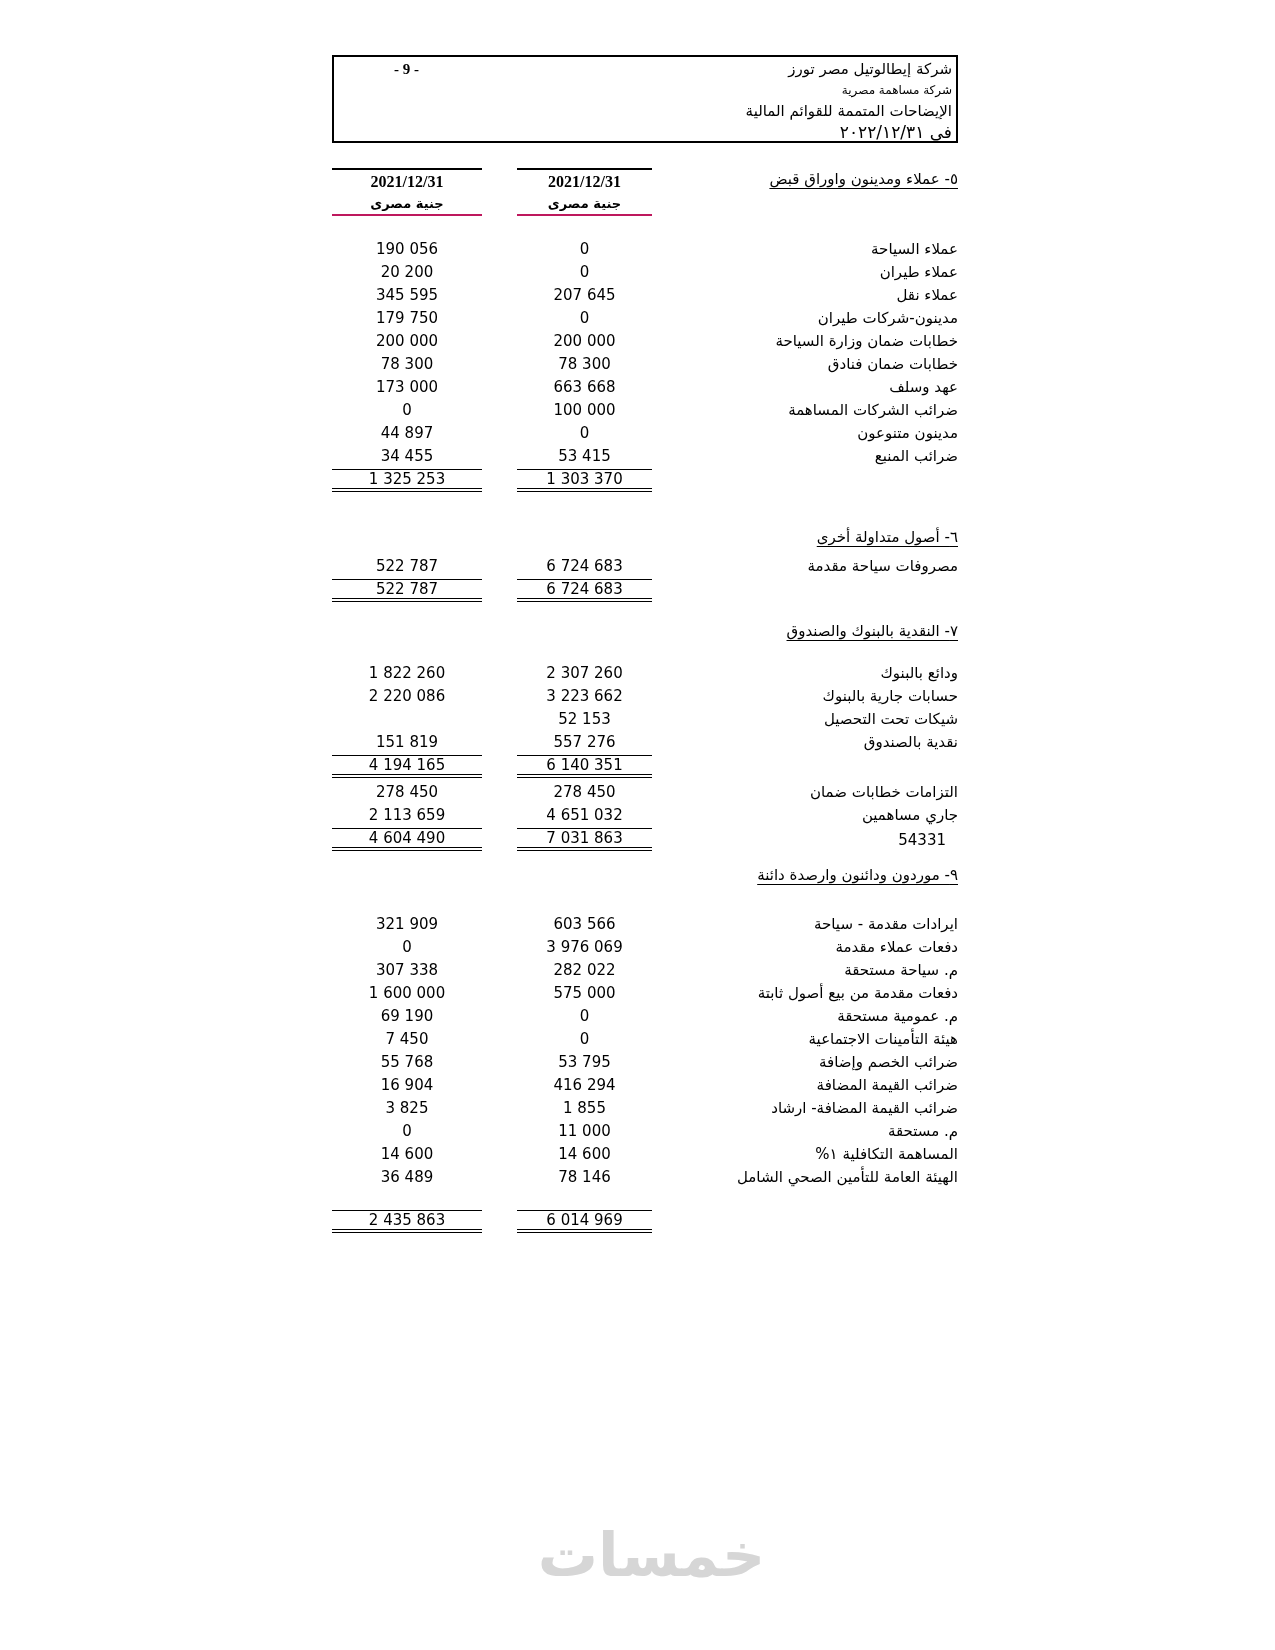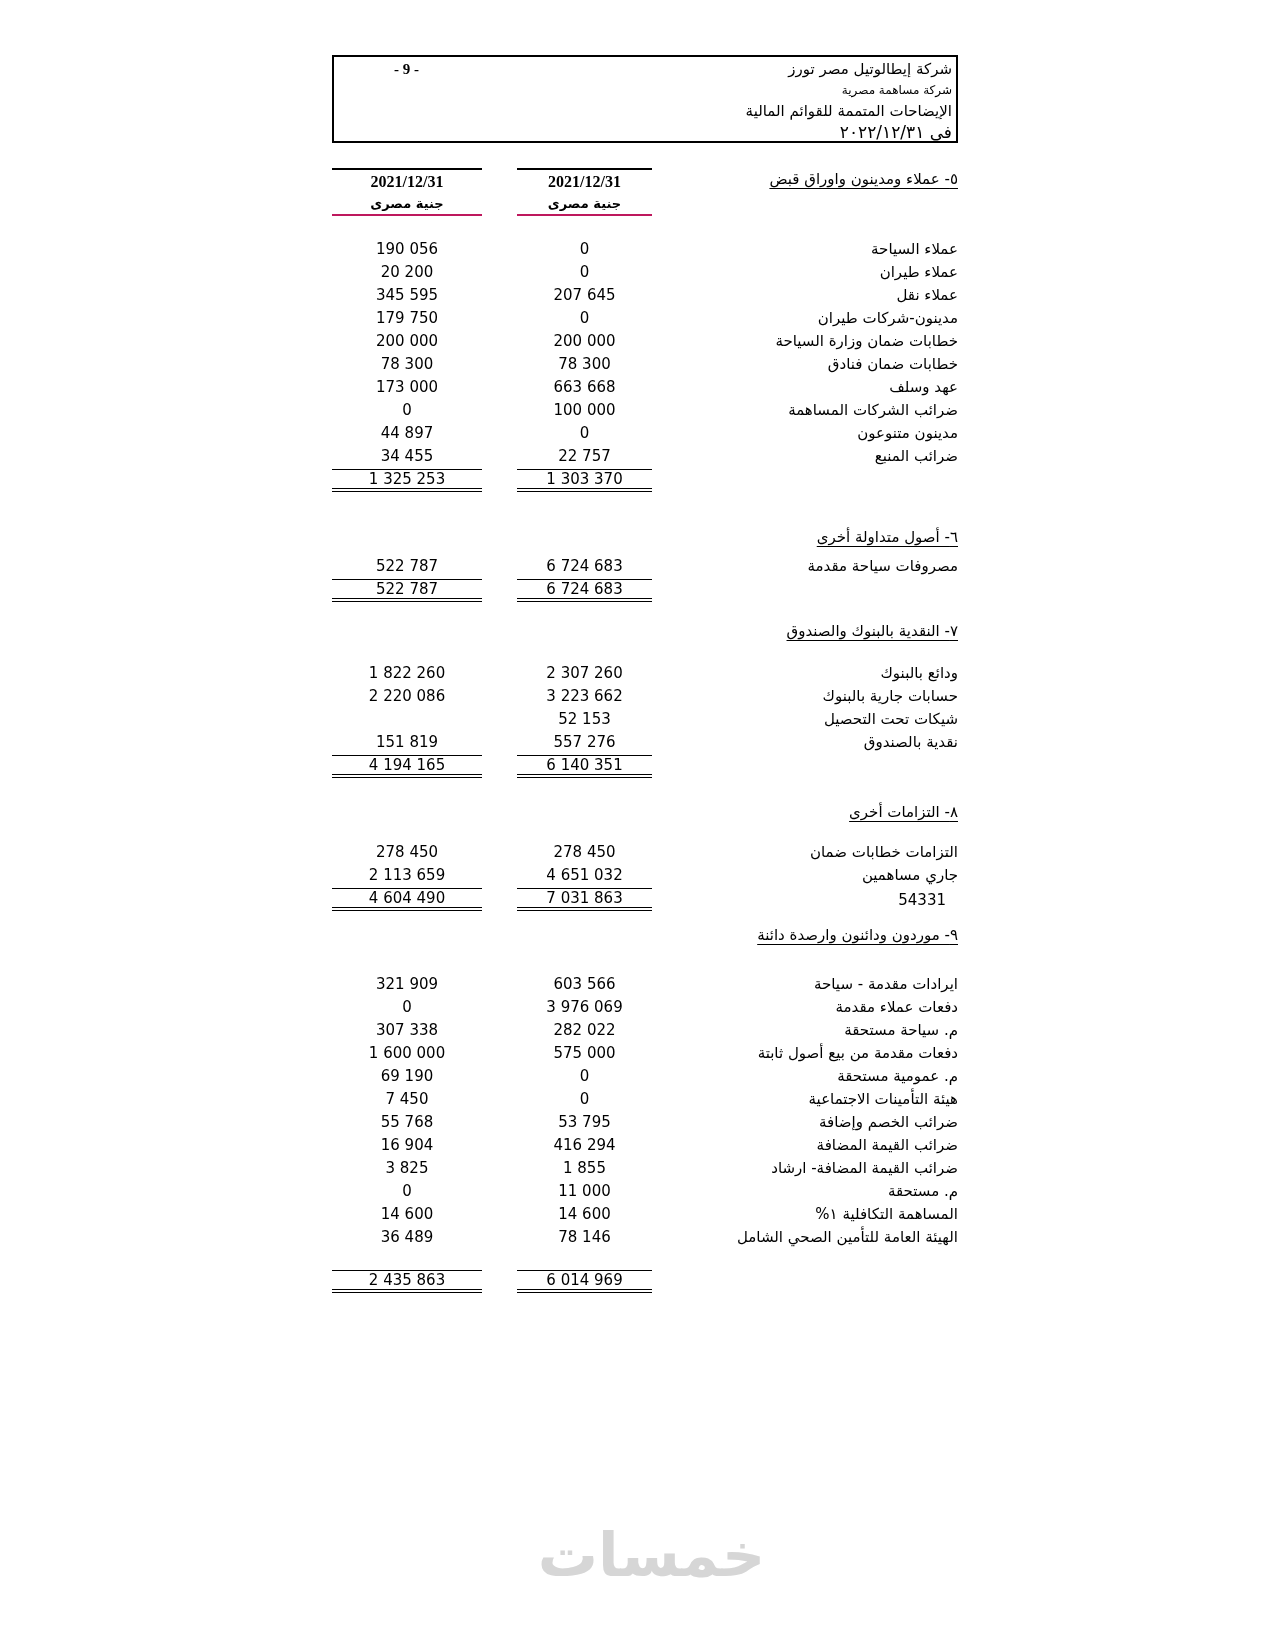--- a/index.html
+++ b/index.html
@@ -150,21 +150,21 @@
           <div class="row">
             <div class="num">44 897</div>
             <span></span>
             <div class="num">0</div>
             <span></span>
             <div class="label">مدينون متنوعون</div>
           </div>
           <div class="row">
             <div class="num">34 455</div>
             <span></span>
-            <div class="num">22 757</div>
+            <div class="num">53 415</div>
             <span></span>
             <div class="label">ضرائب المنبع</div>
           </div>
         </div>
         <div class="row total">
           <div class="num">1 325 253</div>
           <span></span>
           <div class="num">1 303 370</div>
           <span></span>
           <div class="label"></div>
@@ -227,23 +227,20 @@
         </div>
         <div class="row total">
           <div class="num">4 194 165</div>
           <span></span>
           <div class="num">6 140 351</div>
           <span></span>
           <div class="label"></div>
         </div>
       </div>
       <div class="section" id="section-3">
-        <div class="row title-row">
-          <div class="tcell"><span class="section-title">٨- التزامات أخرى</span></div>
-        </div>
         <div class="rows">
           <div class="row">
             <div class="num">278 450</div>
             <span></span>
             <div class="num">278 450</div>
             <span></span>
             <div class="label">التزامات خطابات ضمان</div>
           </div>
           <div class="row">
             <div class="num">2 113 659</div>

